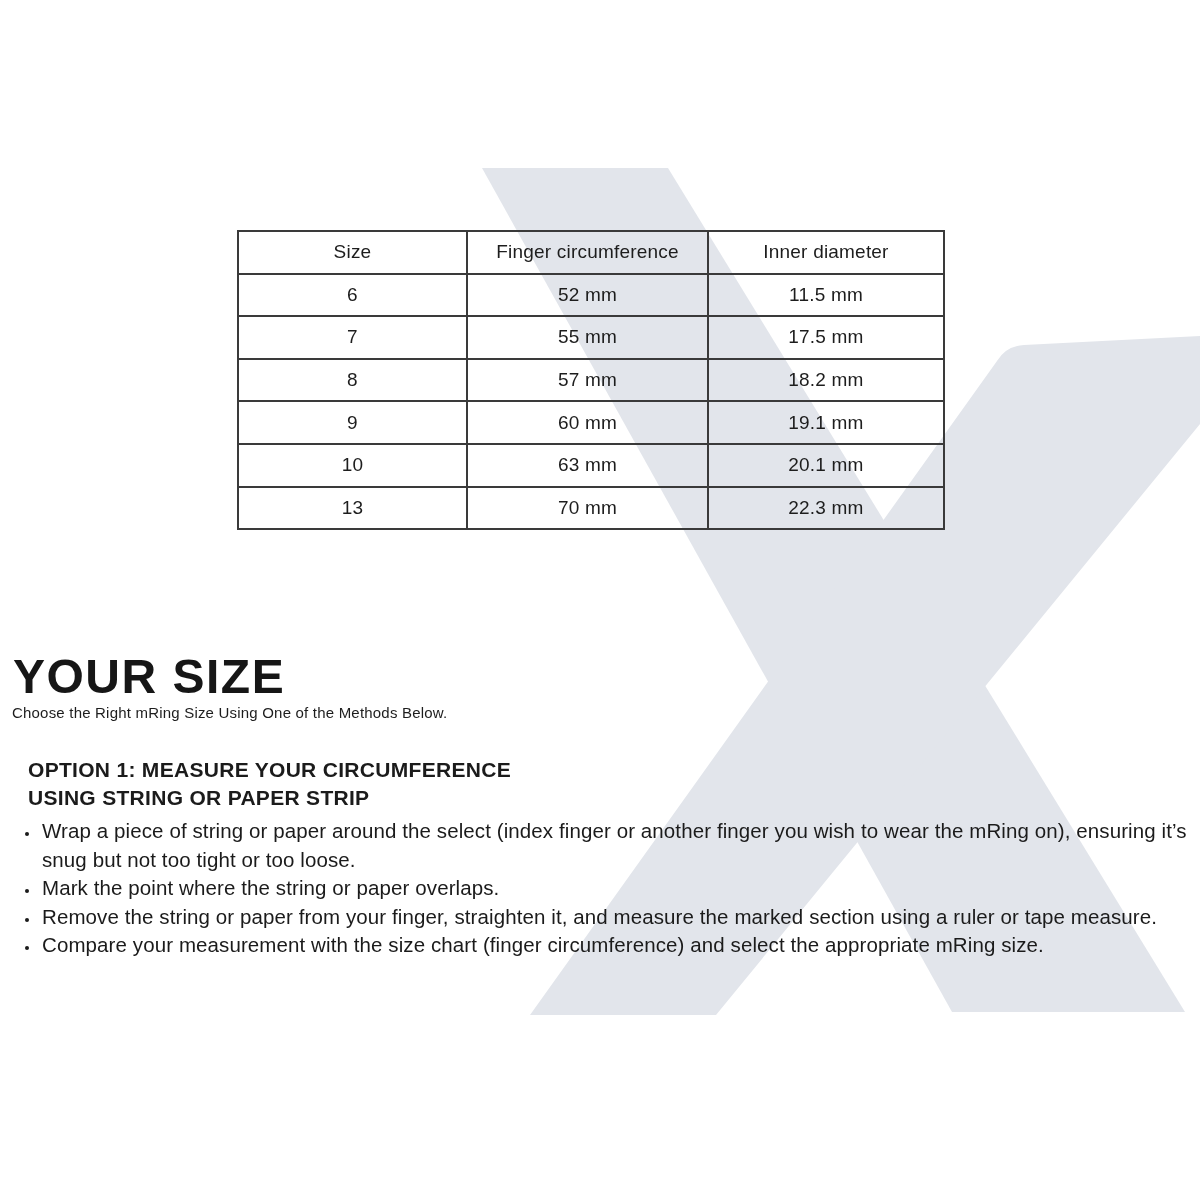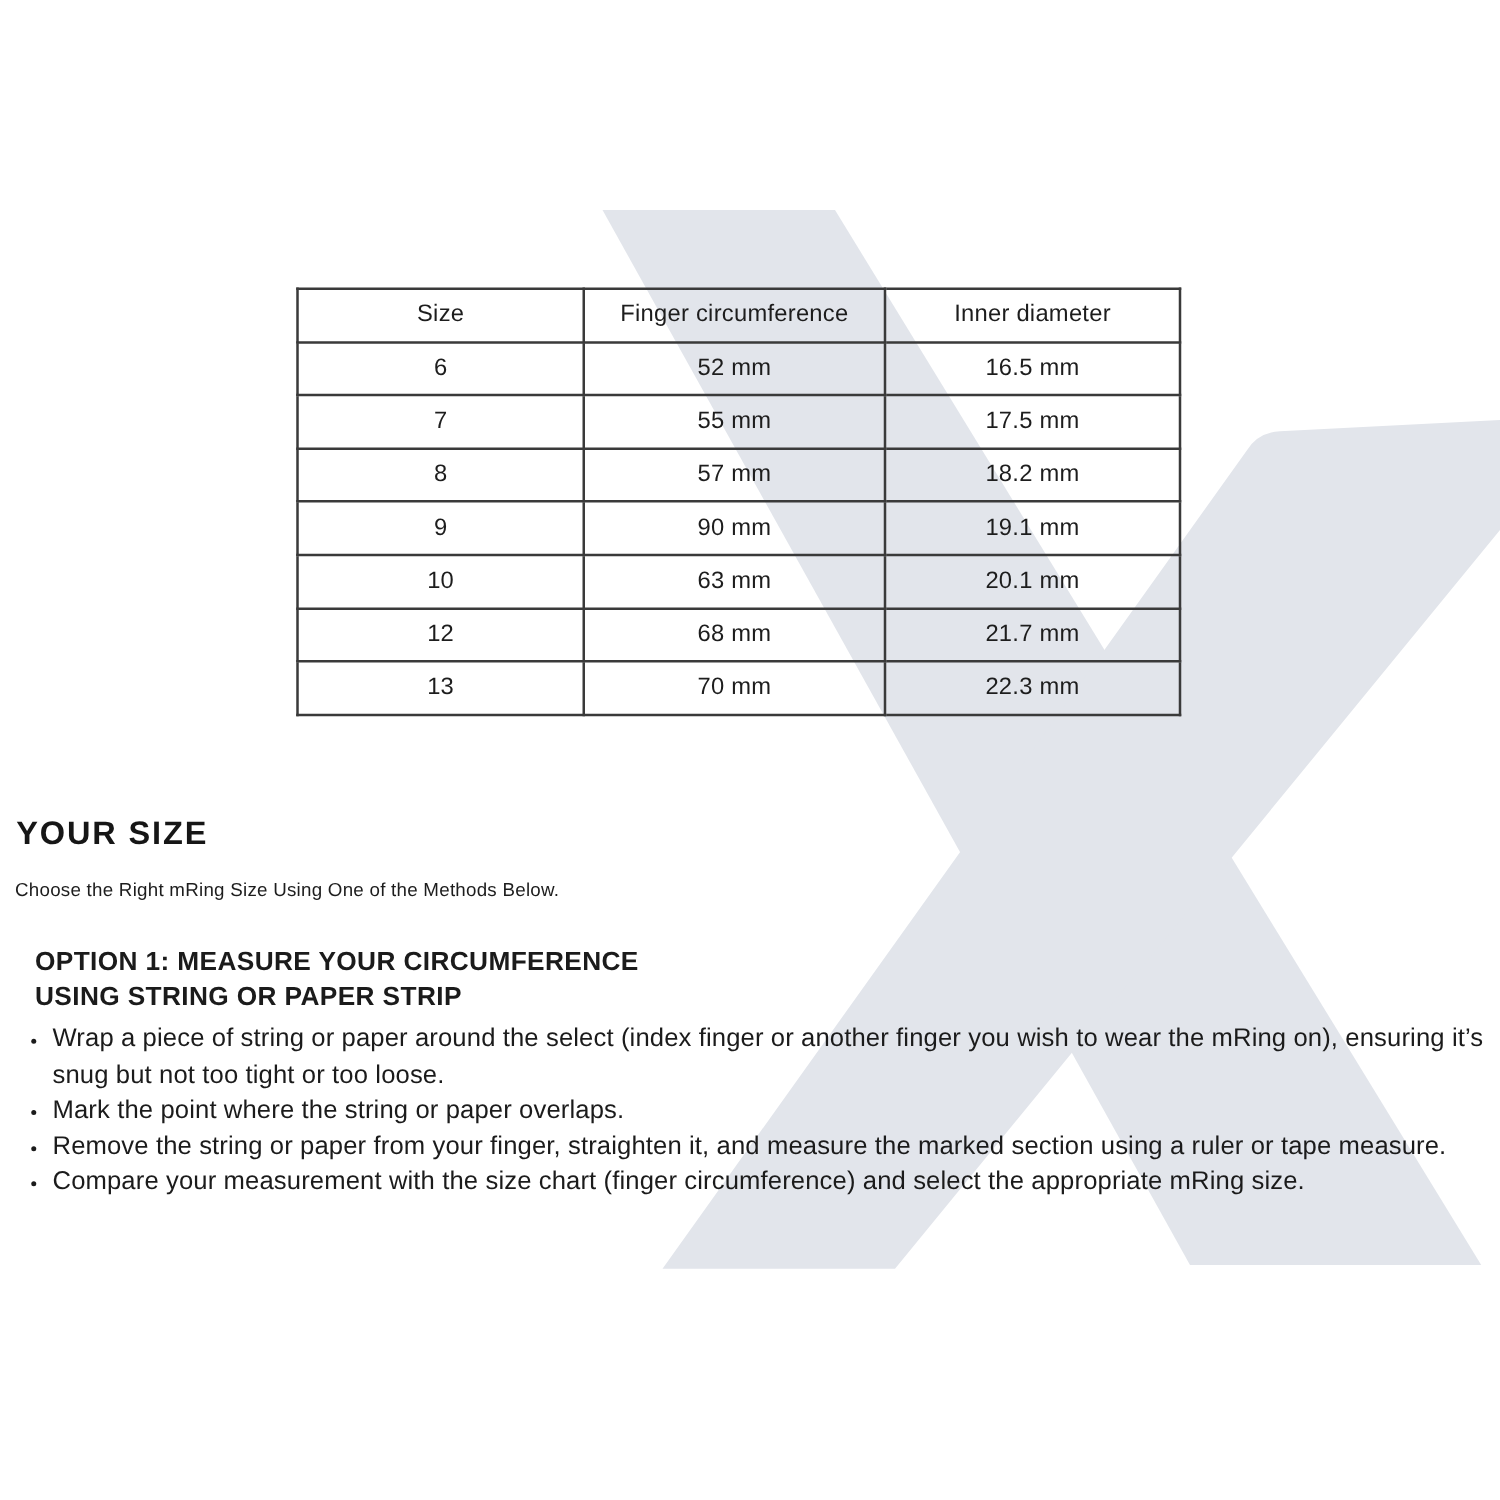--- a/index.html
+++ b/index.html
@@ -39,21 +39,21 @@
     font-weight: 400;
     color: #1d1d1d;
     background: transparent;
     padding: 0;
     letter-spacing: 0.2px;
   }
 
   
   .your-size-title {
     position: absolute; left: 13px; top: 653px;
-    font-size: 26px; font-weight: 700; letter-spacing: 1.5px;
+    font-size: 48px; font-weight: 700; letter-spacing: 1.5px;
     color: #161616; line-height: 1.0;
   }
   .subtitle {
     position: absolute; left: 12px; top: 704px;
     font-size: 15px; color: #1d1d1d; letter-spacing: 0.2px;
   }
   .option-heading {
     position: absolute; left: 28px; top: 756px;
     font-size: 21px; font-weight: 700; color: #1b1b1b;
     line-height: 28px; letter-spacing: 0.3px;
@@ -94,46 +94,41 @@
           <tr>
             <th>Size</th>
             <th>Finger circumference</th>
             <th>Inner diameter</th>
           </tr>
         </thead>
         <tbody>
           <tr>
             <td>6</td>
             <td>52 mm</td>
-            <td>16.5 mm</td>
+            <td>11.5 mm</td>
           </tr>
           <tr>
             <td>7</td>
             <td>55 mm</td>
             <td>17.5 mm</td>
           </tr>
           <tr>
             <td>8</td>
             <td>57 mm</td>
             <td>18.2 mm</td>
           </tr>
           <tr>
             <td>9</td>
-            <td>90 mm</td>
+            <td>60 mm</td>
             <td>19.1 mm</td>
           </tr>
           <tr>
             <td>10</td>
             <td>63 mm</td>
             <td>20.1 mm</td>
-          </tr>
-          <tr>
-            <td>12</td>
-            <td>68 mm</td>
-            <td>21.7 mm</td>
           </tr>
           <tr>
             <td>13</td>
             <td>70 mm</td>
             <td>22.3 mm</td>
           </tr>
         </tbody>
       </table>
     </div>
 

